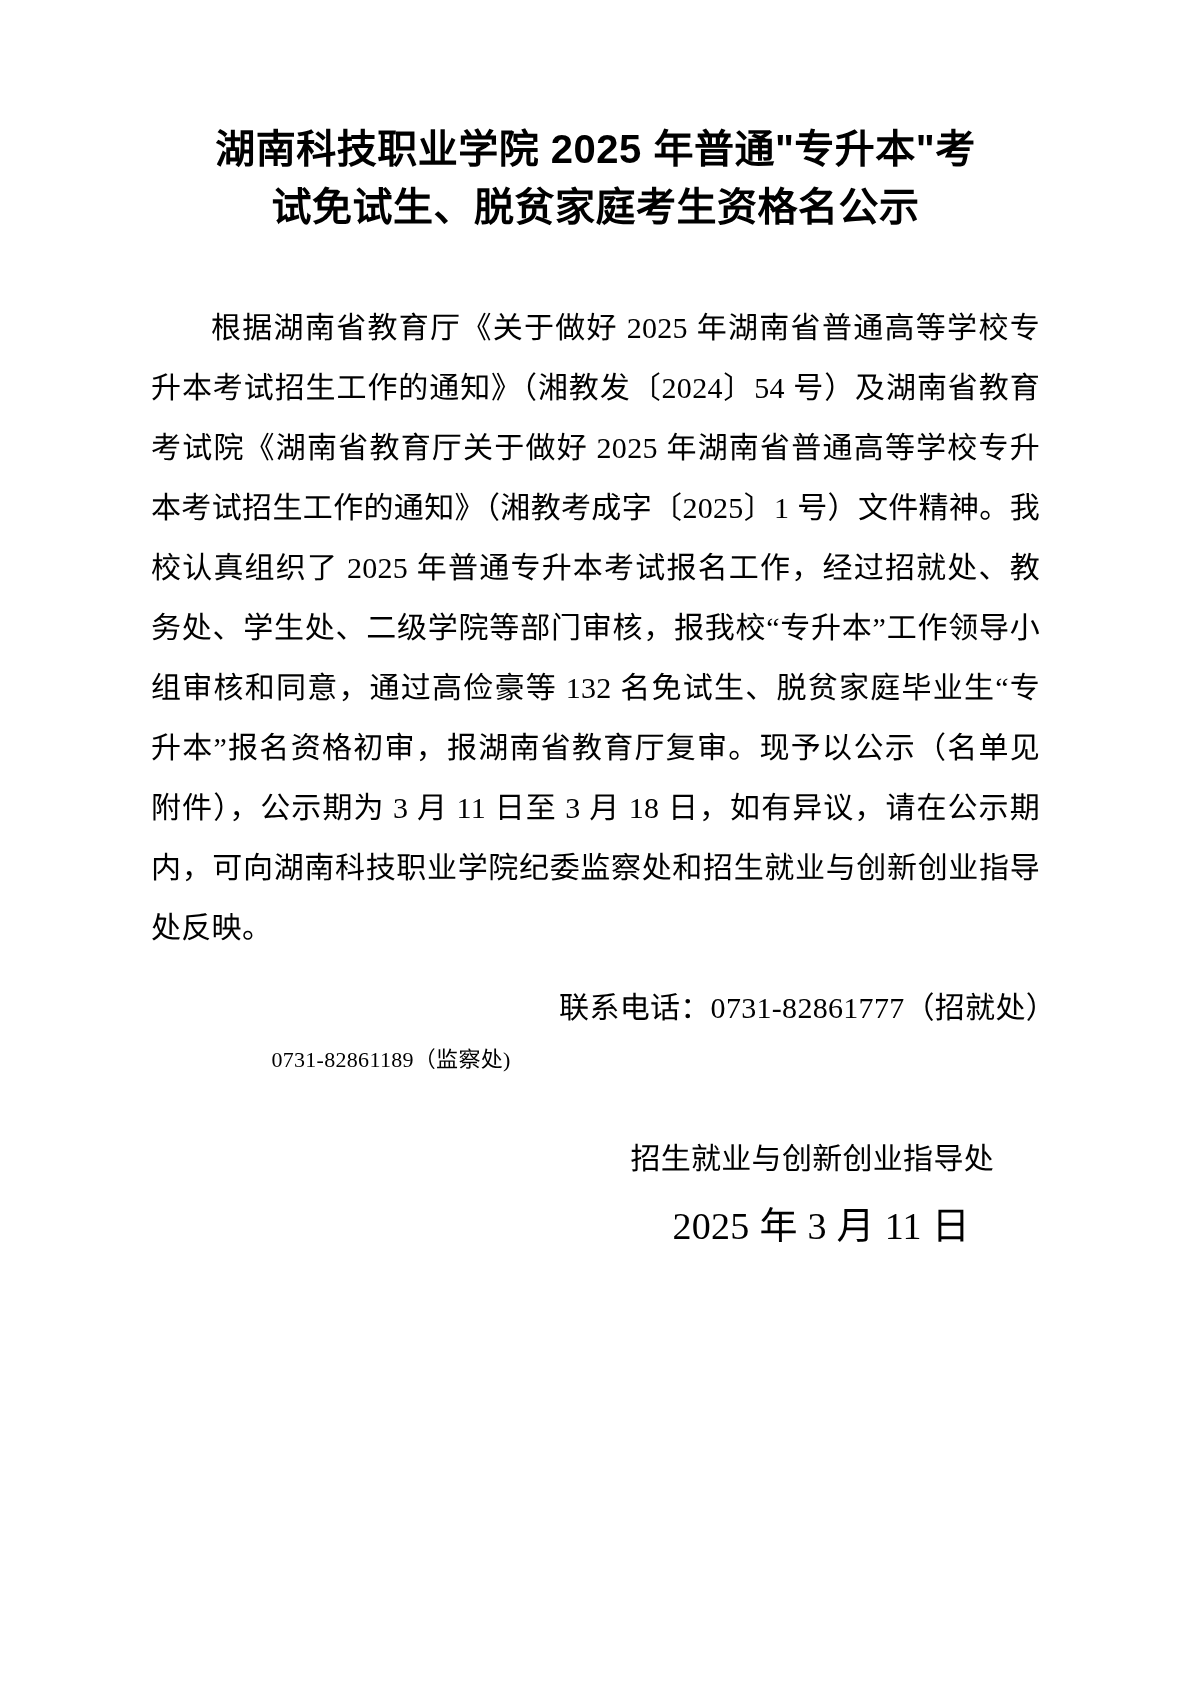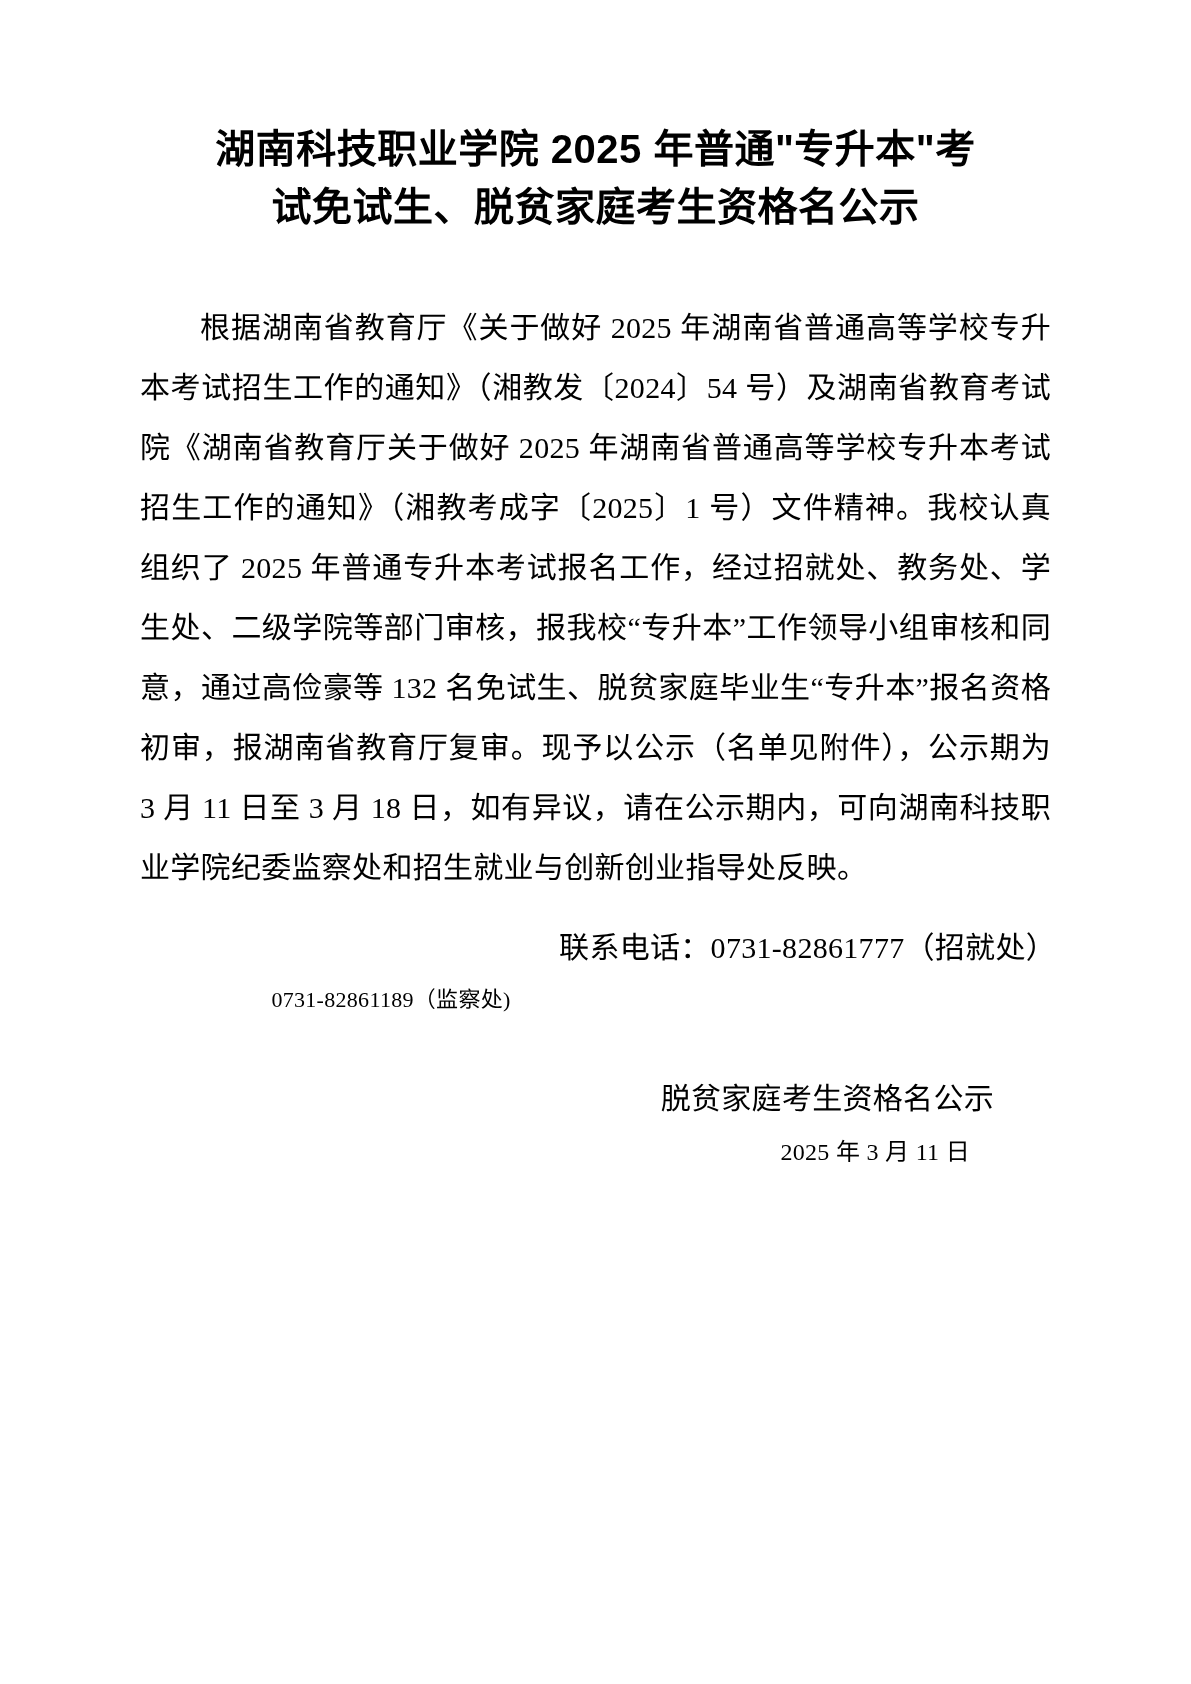--- a/index.html
+++ b/index.html
@@ -35,21 +35,21 @@
   }
   .body-block {
     margin-top: 62px;
   }
   .para {
     font-size: 30px;
     line-height: 2.0;
     text-align: justify;
     text-justify: inter-ideograph;
     letter-spacing: 0.3px;
-    margin: 5px;
+    margin: 16px;
   }
   .para.indent {
     text-indent: 2em;
   }
   .contact-block {
     margin-top: 20px;
   }
   .contact-line-1 {
     font-size: 30px;
     line-height: 2.0;
@@ -70,21 +70,21 @@
     text-align: right;
     padding-right: 62px;
   }
   .sign-org {
     font-size: 30px;
     line-height: 1.95;
     letter-spacing: 0.3px;
     margin: 0;
   }
   .sign-date {
-    font-size: 24px;
+    font-size: 38px;
     line-height: 1.95;
     letter-spacing: 0.3px;
     margin: 0;
     padding-right: 24px;
   }
 </style>
 </head>
 <body>
 
 <div class="page">
@@ -93,18 +93,18 @@
 
   <div class="body-block">
     <p class="para indent">根据湖南省教育厅《关于做好 2025 年湖南省普通高等学校专升本考试招生工作的通知》（湘教发〔2024〕54 号）及湖南省教育考试院《湖南省教育厅关于做好 2025 年湖南省普通高等学校专升本考试招生工作的通知》（湘教考成字〔2025〕1 号）文件精神。我校认真组织了 2025 年普通专升本考试报名工作，经过招就处、教务处、学生处、二级学院等部门审核，报我校“专升本”工作领导小组审核和同意，通过高俭豪等 132 名免试生、脱贫家庭毕业生“专升本”报名资格初审，报湖南省教育厅复审。现予以公示（名单见附件），公示期为 3 月 11 日至 3 月 18 日，如有异议，请在公示期内，可向湖南科技职业学院纪委监察处和招生就业与创新创业指导处反映。</p>
 
     <div class="contact-block">
       <p class="contact-line-1">联系电话：0731-82861777（招就处）</p>
       <p class="contact-line-2">0731-82861189（监察处)</p>
     </div>
 
     <div class="sign-block">
-      <p class="sign-org">脱贫家庭考生资格名公示</p>
+      <p class="sign-org">招生就业与创新创业指导处</p>
       <p class="sign-date">2025 年 3 月 11 日</p>
     </div>
   </div>
 
 </div>
 
 </body></html>

